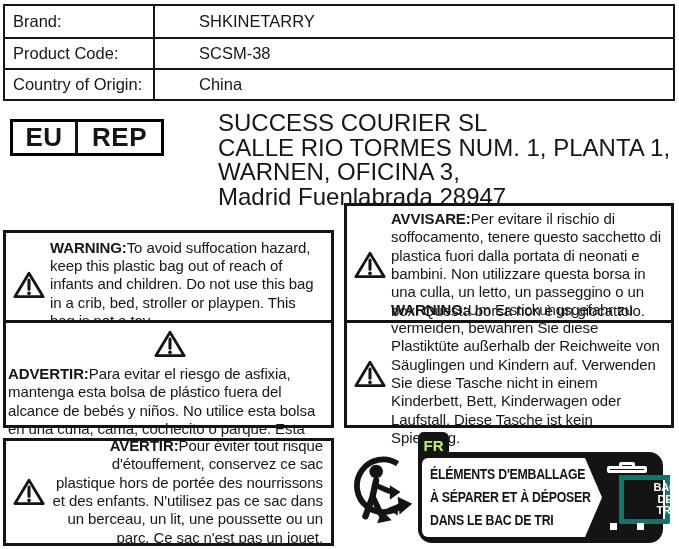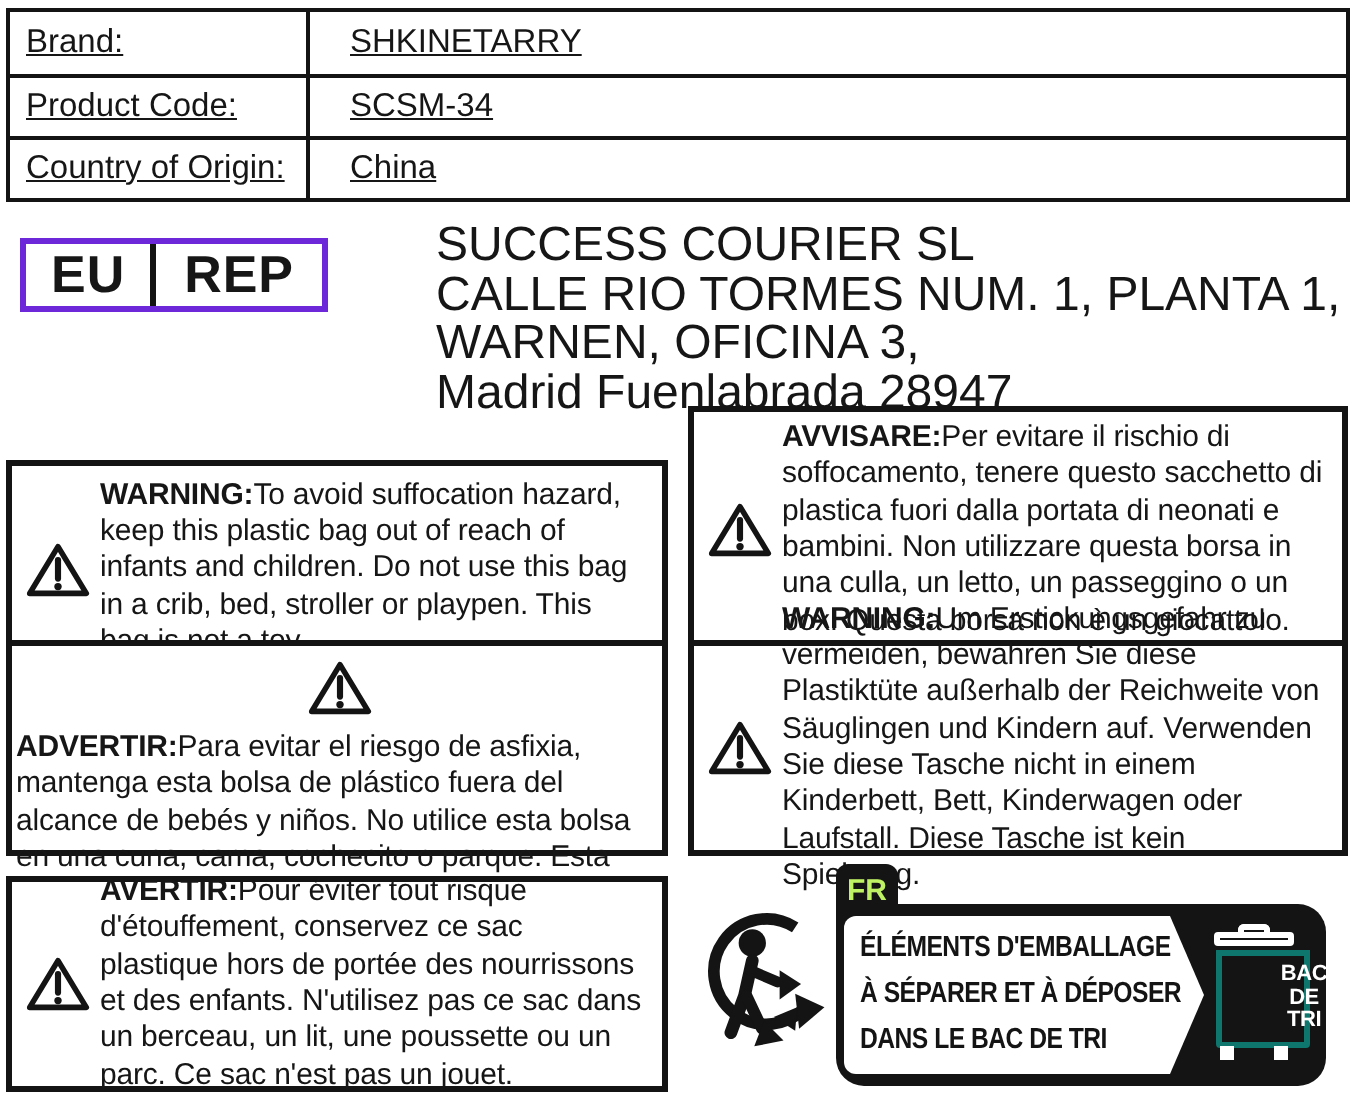--- a/index.html
+++ b/index.html
@@ -10,53 +10,53 @@
     color: #161616;
     font-family: "Liberation Sans", sans-serif;
     overflow: hidden;
   }
 
   
   .spec-table {
     position: absolute; left: 3px; top: 4px; width: 672px;
     border: 2px solid #141414; background: #fff;
   }
-  .spec-row { display: flex; height: 31px; border-top: 2px solid #141414; text-decoration: underline; }
+  .spec-row { display: flex; height: 31px; border-top: 2px solid #141414; }
   .spec-row:first-child { border-top: none; }
   .spec-label {
     flex: 0 0 150px; display: flex; align-items: center;
     padding-left: 8px; border-right: 2px solid #141414;
     font-size: 16.5px;
   }
-  .spec-value { flex: 1; display: flex; align-items: center; padding-left: 20px; font-size: 16.5px; }
+  .spec-value { flex: 1; display: flex; align-items: center; padding-left: 20px; font-size: 16.5px; margin-left: 24px; }
 
   
   .eu-rep {
     position: absolute; left: 10px; top: 119px; width: 154px; height: 37px;
-    border: 3px solid #6d28d9; display: flex; font-weight: bold; font-size: 26px;
+    border: 3px solid #000000; display: flex; font-weight: bold; font-size: 26px;
     letter-spacing: 0.5px;
   }
   .eu-rep .cell { display: flex; align-items: center; justify-content: center; }
   .eu-rep .cell-eu { flex: 0 0 44%; border-right: 3px solid #141414; }
   .eu-rep .cell-rep { flex: 1; }
 
   
   .address { position: absolute; left: 218px; top: 111px; font-size: 24px; line-height: 24.5px; }
   .address span { display: block; white-space: nowrap; }
 
   
   .warn-box {
     position: absolute; border: 3px solid #141414; background: #fff;
     display: flex; align-items: center; padding-left: 2px;
   }
   .wb-1 { left: 3px;   top: 203px; width: 331px; height: 109px; margin-top: 27px; }
   .wb-2 { left: 344px; top: 203px; width: 330px; height: 124px; }
   .wb-3 { left: 3px;   top: 320px; width: 331px; height: 108px; flex-direction: column; }
   .wb-4 { left: 344px; top: 320px; width: 330px; height: 108px; }
-  .wb-5 { left: 3px;   top: 438px; width: 331px; height: 108px; }
+  .wb-5 { left: 3px;   top: 438px; width: 331px; height: 108px; text-align: right; }
   .warn-icon-col { flex: 0 0 42px; display: flex; align-items: center; justify-content: center; }
   .warn-text { flex: 1; font-size: 15px; line-height: 18.3px; padding-right: 8px; letter-spacing: -0.1px; }
   .warn-text b { font-weight: bold; }
 
   
   .triman { position: absolute; left: 346px; top: 452px; width: 72px; height: 78px; }
 
   .fr-tab {
     position: absolute; left: 418px; top: 432px; width: 31px; height: 26px;
     background: #141414; border-radius: 6px 6px 0 0;
@@ -77,39 +77,39 @@
     font-weight: bold; font-size: 14.5px; line-height: 23px; color: #141414;
     letter-spacing: -0.3px; transform: scaleX(0.85); transform-origin: left center;
     white-space: nowrap;
   }
 
   .bin { position: absolute; left: 189px; top: 10px; width: 40px; height: 68px; }
   .bin-handle { position: absolute; top: 0; left: 12px; width: 16px; height: 6px;
     border: 3px solid #fff; border-bottom: none; border-radius: 3px 3px 0 0; }
   .bin-lid { position: absolute; top: 4px; left: 0; width: 40px; height: 7px;
     border: 3px solid #fff; border-radius: 2px; }
-  .bin-body { position: absolute; top: 13px; left: 1px; width: 32px; height: 49px;
-    border: 3px solid #0f766e; border-radius: 0 0 2px 2px;
+  .bin-body { position: absolute; top: 13px; left: 12px; width: 32px; height: 49px;
+    border: 5px solid #0f766e; border-radius: 0 0 2px 2px;
     display: flex; flex-direction: column; align-items: center; justify-content: center; padding-left: 41px; }
   .bin-line { color: #fff; font-weight: bold; font-size: 11px; line-height: 11.5px; letter-spacing: -0.2px; }
   .bin-wheel { position: absolute; bottom: 0; width: 7px; height: 7px; background: #fff; }
   .bin-wheel.left  { left: 3px; }
   .bin-wheel.right { right: 3px; }
 </style>
 </head>
 <body>
 
 <div class="spec-table">
   <div class="spec-row">
     <div class="spec-label">Brand:</div>
     <div class="spec-value">SHKINETARRY</div>
   </div>
   <div class="spec-row">
     <div class="spec-label">Product Code:</div>
-    <div class="spec-value">SCSM-34</div>
+    <div class="spec-value">SCSM-38</div>
   </div>
   <div class="spec-row">
     <div class="spec-label">Country of Origin:</div>
     <div class="spec-value">China</div>
   </div>
 </div>
 
 <div class="eu-rep">
   <div class="cell cell-eu">EU</div>
   <div class="cell cell-rep">REP</div>

